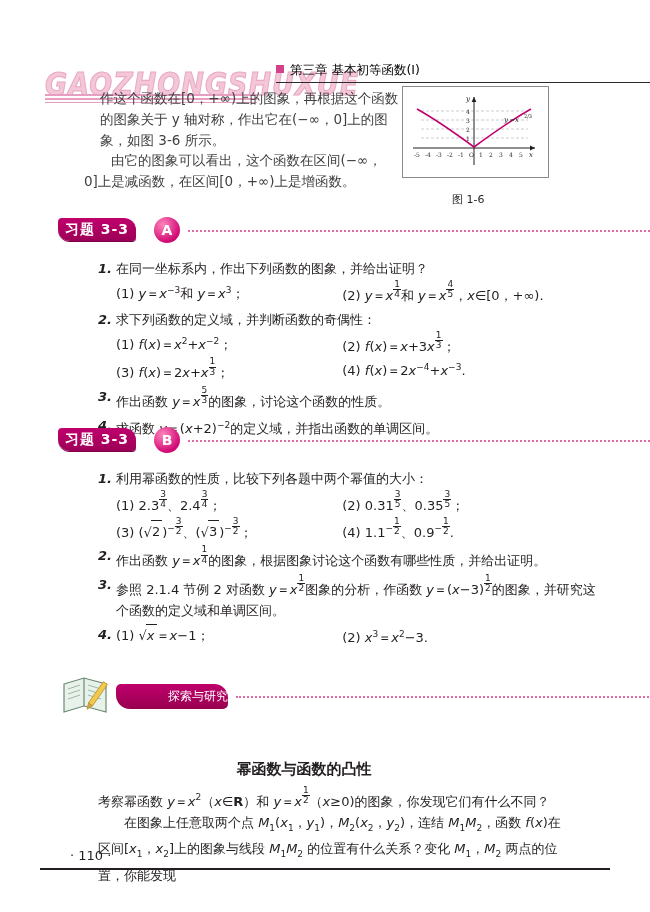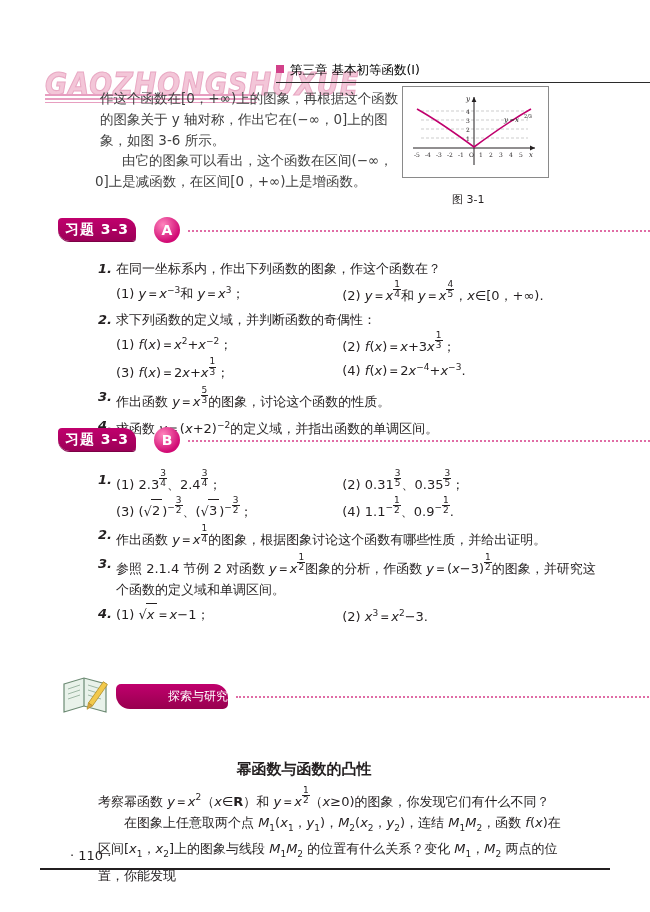--- a/index.html
+++ b/index.html
@@ -48,21 +48,21 @@
 
   
   .para{
     position:absolute;
     font-size:13.5px;
     line-height:21px;
     color:#404040;
     font-family:"DejaVu Sans", sans-serif;
   }
   .p1{left:100px;top:88px;width:300px;text-indent:0;}
-  .p2{left:95px;top:150px;width:300px;}
+  .p2{left:84px;top:150px;width:300px;}
   .indent{display:block;text-indent:27px;}
 
   
   .figure-box{
     position:absolute;left:402px;top:86px;width:145px;height:90px;
     border:1px solid #8a8a8a;background:#fff;
   }
   .fig-caption{
     position:absolute;left:452px;top:192px;
     font-size:11px;color:#231f20;font-family:"DejaVu Sans", sans-serif;
@@ -199,35 +199,35 @@
       <text x="86" y="70" font-family="DejaVu Serif, serif" font-size="6" fill="#231f20">2</text>
       <text x="96" y="70" font-family="DejaVu Serif, serif" font-size="6" fill="#231f20">3</text>
       <text x="106" y="70" font-family="DejaVu Serif, serif" font-size="6" fill="#231f20">4</text>
       <text x="116" y="70" font-family="DejaVu Serif, serif" font-size="6" fill="#231f20">5</text>
       <text x="126" y="70" font-family="DejaVu Serif, serif" font-size="7" font-style="italic" fill="#231f20">x</text>
 
       <text x="101" y="35" font-family="DejaVu Serif, serif" font-size="7" font-style="italic" fill="#231f20">y＝x</text>
       <text x="121" y="31" font-family="DejaVu Serif, serif" font-size="5" fill="#231f20">2/3</text>
     </svg>
   </div>
-  <div class="fig-caption">图 3-1</div>
+  <div class="fig-caption">图 1-6</div>
 
   <div class="xh" style="left:58px;top:218px;width:552px;">
     <div class="plate">
       <span>习题 3-3</span>
     </div>
     <div class="badge">A</div>
     <div class="dash"></div>
   </div>
 
   <div class="plist" style="left:98px;top:258px;width:500px;">
 
     <div class="pitem">
       <span class="pnum">1.</span>
-      <span class="ptext">在同一坐标系内，作出下列函数的图象，作这个函数在？</span>
+      <span class="ptext">在同一坐标系内，作出下列函数的图象，并给出证明？</span>
       <div class="subs">
         <span class="sub-a">(1) <span class="it">y</span>＝<span class="it">x</span><sup>−3</sup>和 <span class="it">y</span>＝<span class="it">x</span><sup>3</sup>；</span>
         <span class="sub-b">(2) <span class="it">y</span>＝<span class="it">x</span><sup><span class="frac"><span class="num">1</span><span class="den">4</span></span></sup>和 <span class="it">y</span>＝<span class="it">x</span><sup><span class="frac"><span class="num">4</span><span class="den">5</span></span></sup>，<span class="it">x</span>∈[0，+∞).</span>
       </div>
     </div>
 
     <div class="pitem">
       <span class="pnum">2.</span>
       <span class="ptext">求下列函数的定义域，并判断函数的奇偶性：</span>
       <div class="subs">
@@ -256,20 +256,21 @@
       <span>习题 3-3</span>
     </div>
     <div class="badge">B</div>
     <div class="dash"></div>
   </div>
 
   <div class="plist" style="left:98px;top:468px;width:500px;">
 
     <div class="pitem">
       <span class="pnum">1.</span>
+      <span class="ptext">利用幂函数的性质，比较下列各题中两个幂值的大小：</span>
       <div class="subs">
         <span class="sub-a">(1) 2.3<sup><span class="frac"><span class="num">3</span><span class="den">4</span></span></sup>、2.4<sup><span class="frac"><span class="num">3</span><span class="den">4</span></span></sup>；</span>
         <span class="sub-b">(2) 0.31<sup><span class="frac"><span class="num">3</span><span class="den">5</span></span></sup>、0.35<sup><span class="frac"><span class="num">3</span><span class="den">5</span></span></sup>；</span>
       </div>
       <div class="subs">
         <span class="sub-a">(3) (√<span class="sqrt">2</span>)<sup>−<span class="frac"><span class="num">3</span><span class="den">2</span></span></sup>、(√<span class="sqrt">3</span>)<sup>−<span class="frac"><span class="num">3</span><span class="den">2</span></span></sup>；</span>
         <span class="sub-b">(4) 1.1<sup>−<span class="frac"><span class="num">1</span><span class="den">2</span></span></sup>、0.9<sup>−<span class="frac"><span class="num">1</span><span class="den">2</span></span></sup>.</span>
       </div>
     </div>
 

